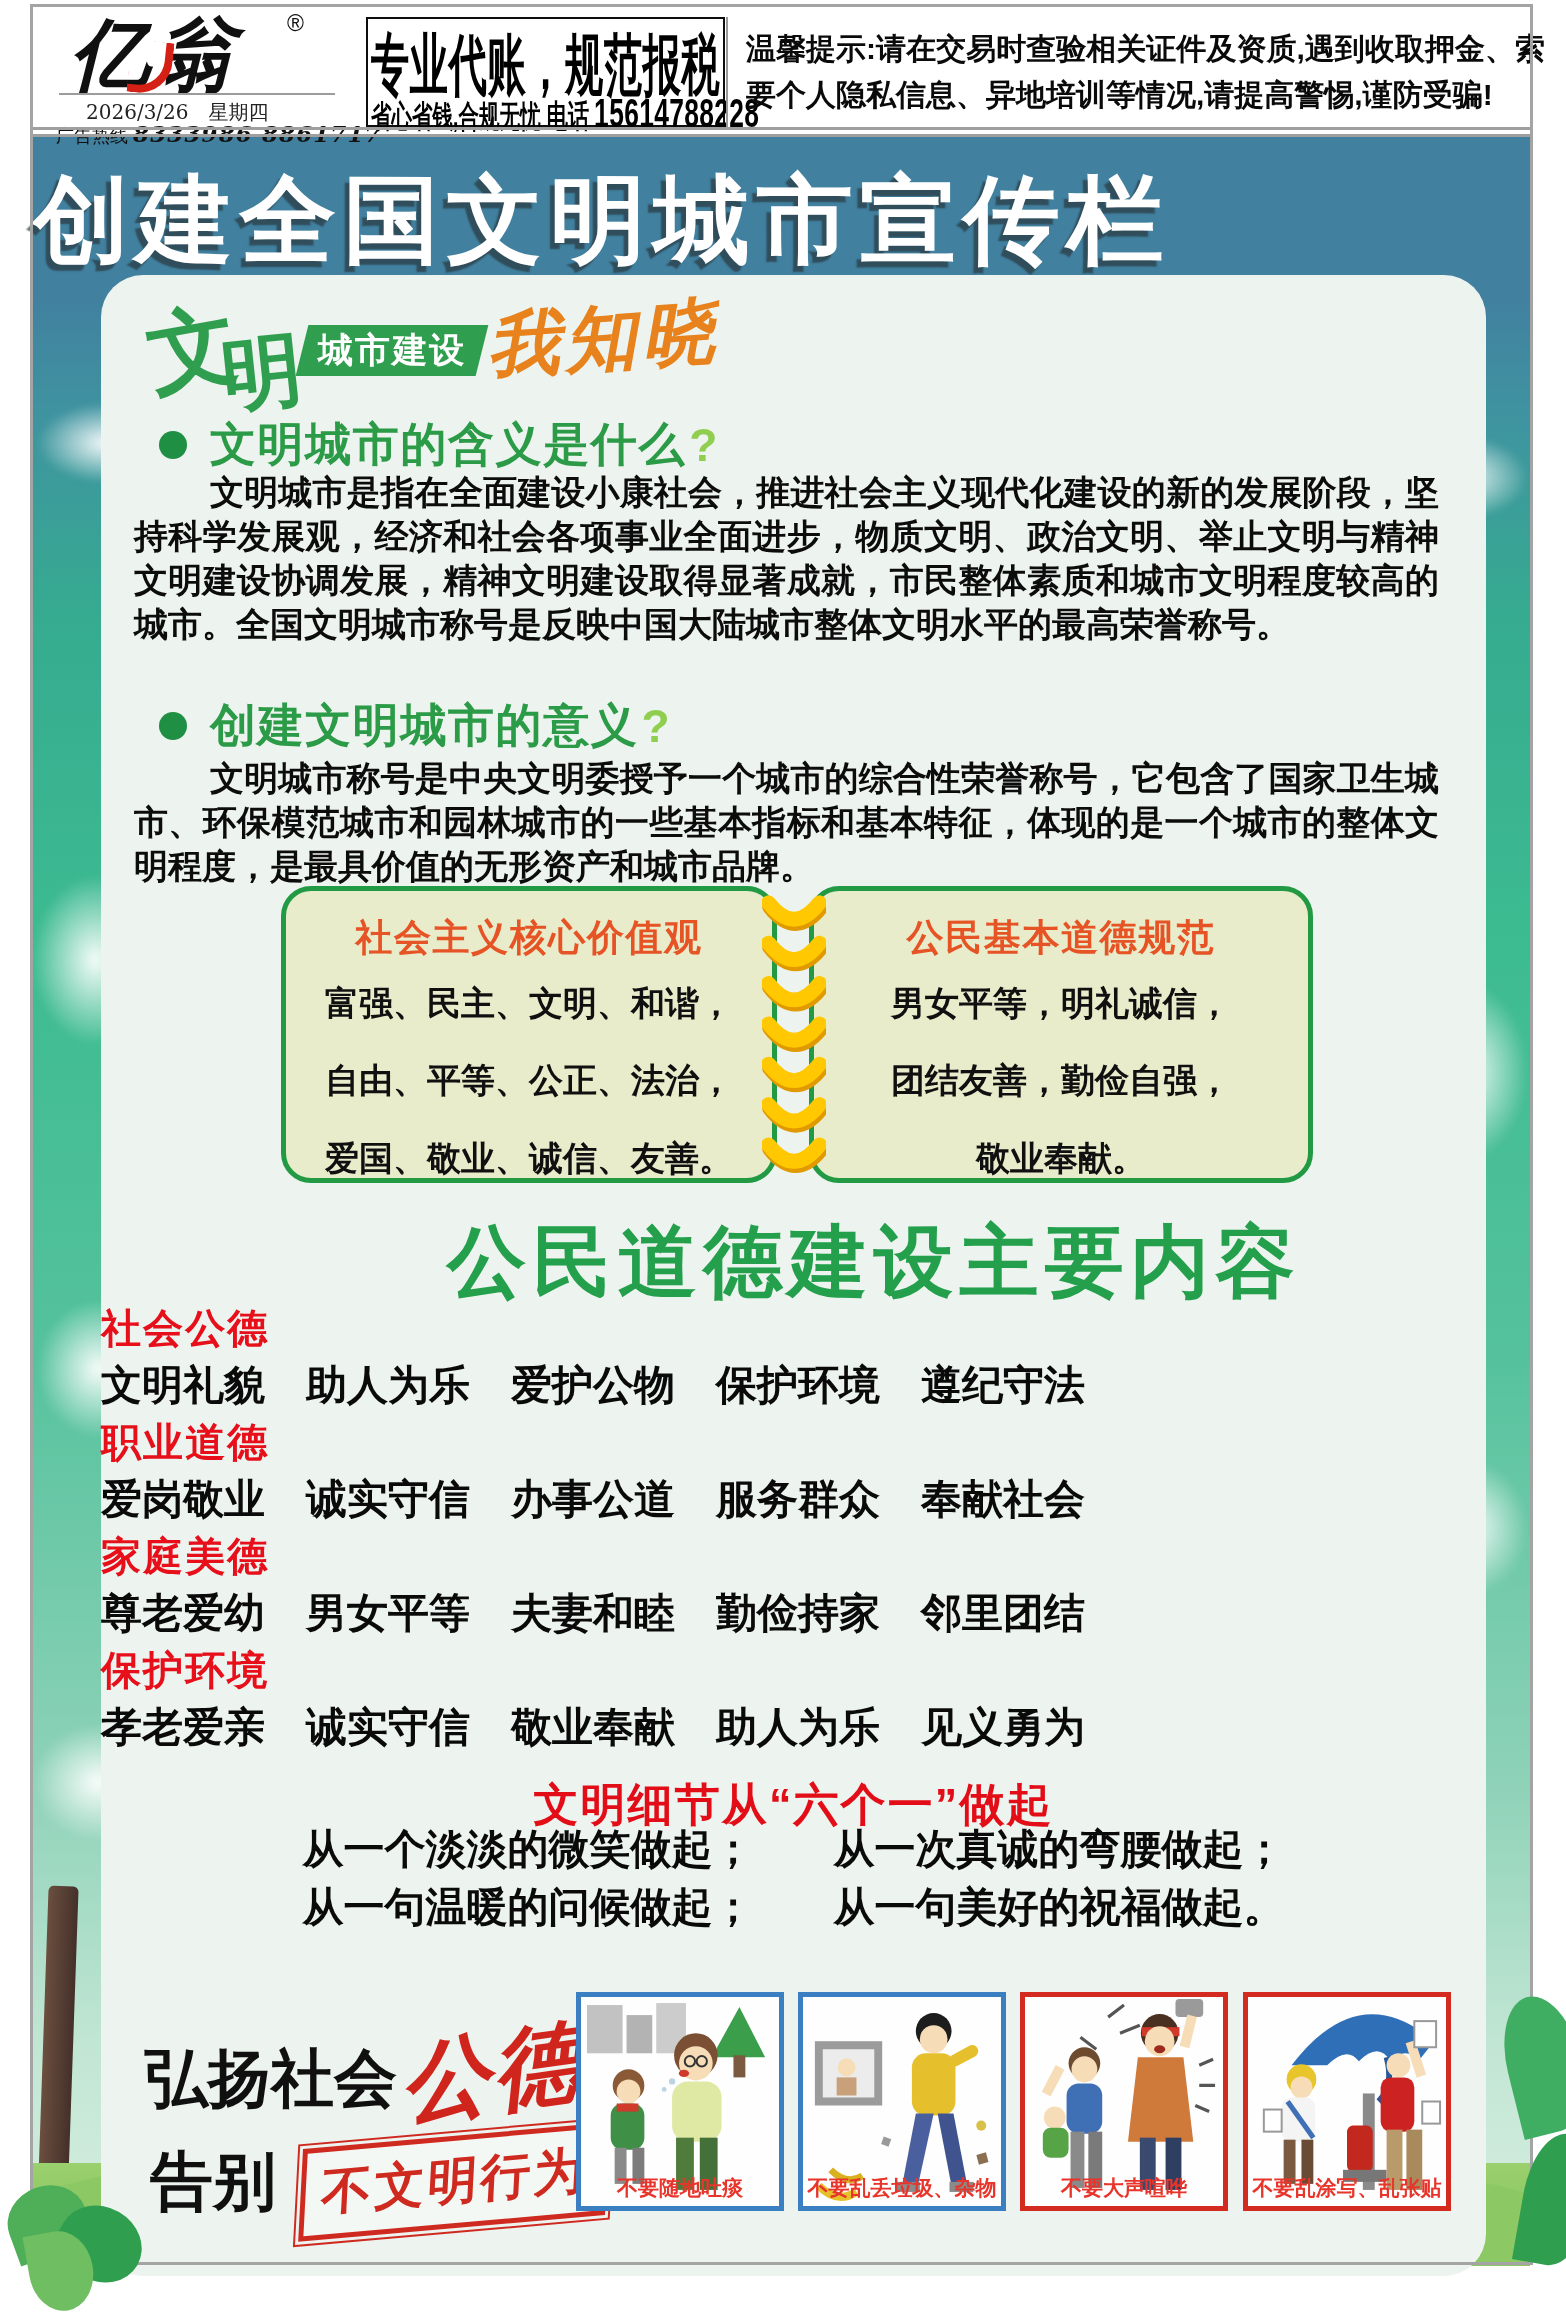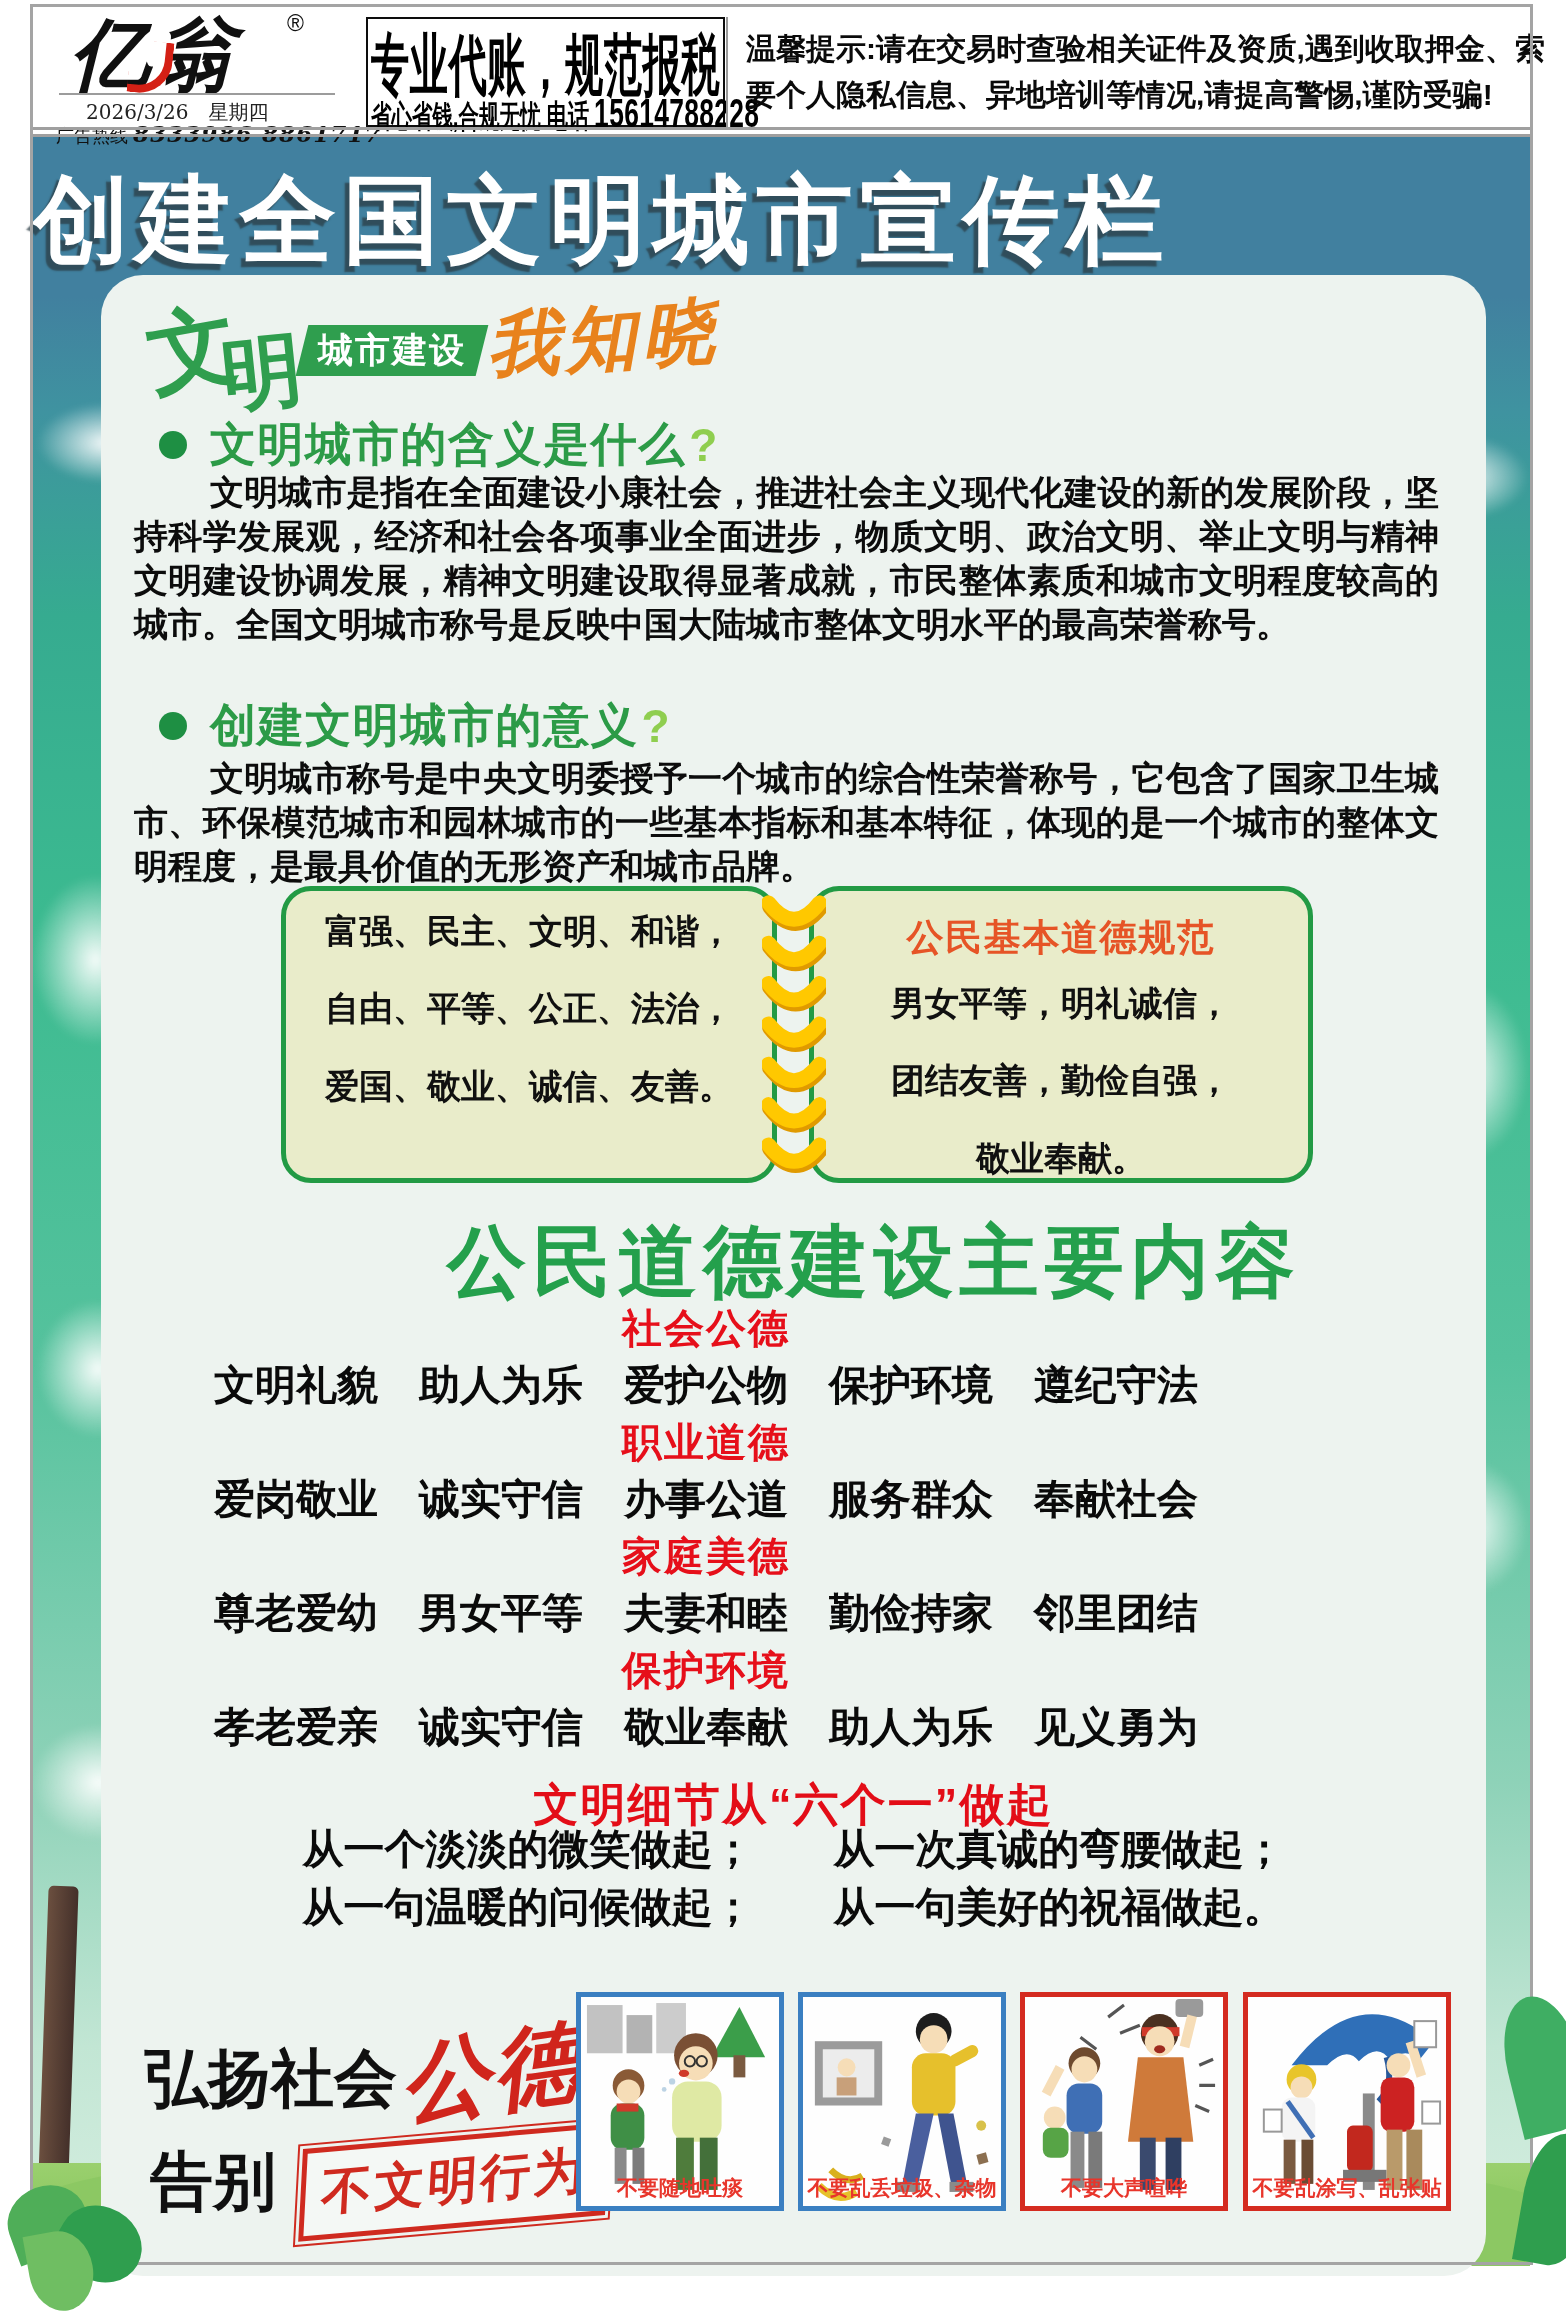--- a/index.html
+++ b/index.html
@@ -90,21 +90,21 @@
       background:#e9ecca;box-sizing:border-box;text-align:center;}
   #vbox-left{left:180px;width:496px;}
   #vbox-right{left:708px;width:504px;}
   .vbox .vtitle{margin-top:22px;font-size:37px;font-weight:900;color:#e65426;letter-spacing:1.6px;}
   .vbox .vline{font-size:34px;font-weight:700;color:#101010;line-height:74px;margin-top:3.2px;}
   #chev{left:661px;top:614px;z-index:5;}
 
   
   #morality-title{left:0;top:935px;width:1546px;text-align:center;font-size:79px;
       font-weight:900;color:#24a04c;letter-spacing:6.4px;}
-  #morality-list{left:0;top:1025px;width:1210px;text-align:center;}
+  #morality-list{left:0;top:1025px;width:1210px;}
   .mlabel{font-size:40px;font-weight:900;color:#e60f1a;line-height:57px;letter-spacing:2.1px;}
   .mitems{font-size:41px;font-weight:900;color:#0a0a0a;line-height:57px;white-space:nowrap;}
 
   
   #six-title{left:0;top:1500px;width:1385px;text-align:center;font-size:45px;
       font-weight:900;color:#e30d17;letter-spacing:2.1px;}
   #six-list{left:0;top:1545px;width:1385px;}
   .sixrow{display:flex;justify-content:center;gap:80px;line-height:58px;}
   .sixrow span{font-size:41px;font-weight:900;color:#0a0a0a;white-space:nowrap;}
 
@@ -197,20 +197,21 @@
     <p id="p1" class="abs para">文明城市是指在全面建设小康社会，推进社会主义现代化建设的新的发展阶段，坚持科学发展观，经济和社会各项事业全面进步，物质文明、政治文明、举止文明与精神文明建设协调发展，精神文明建设取得显著成就，市民整体素质和城市文明程度较高的城市。全国文明城市称号是反映中国大陆城市整体文明水平的最高荣誉称号。</p>
 
     <div id="q2" class="abs qhead">
       <span class="dot"></span>
       <span class="txt">创建文明城市的意义</span>
       <span class="qm">?</span>
     </div>
     <p id="p2" class="abs para">文明城市称号是中央文明委授予一个城市的综合性荣誉称号，它包含了国家卫生城市、环保模范城市和园林城市的一些基本指标和基本特征，体现的是一个城市的整体文明程度，是最具价值的无形资产和城市品牌。</p>
 
     <div id="vbox-left" class="abs vbox">
+      <div class="vtitle">社会主义核心价值观</div>
       <div class="vline">富强、民主、文明、和谐，</div>
       <div class="vline">自由、平等、公正、法治，</div>
       <div class="vline">爱国、敬业、诚信、友善。</div>
     </div>
     <div id="vbox-right" class="abs vbox">
       <div class="vtitle">公民基本道德规范</div>
       <div class="vline">男女平等，明礼诚信，</div>
       <div class="vline">团结友善，勤俭自强，</div>
       <div class="vline">敬业奉献。</div>
     </div>

